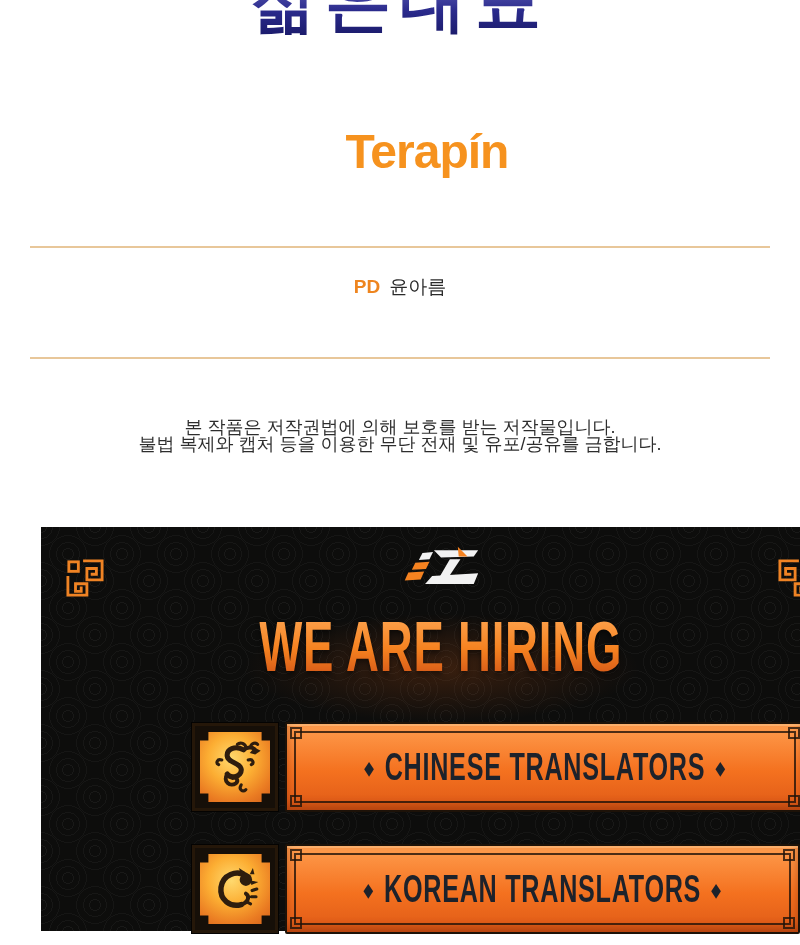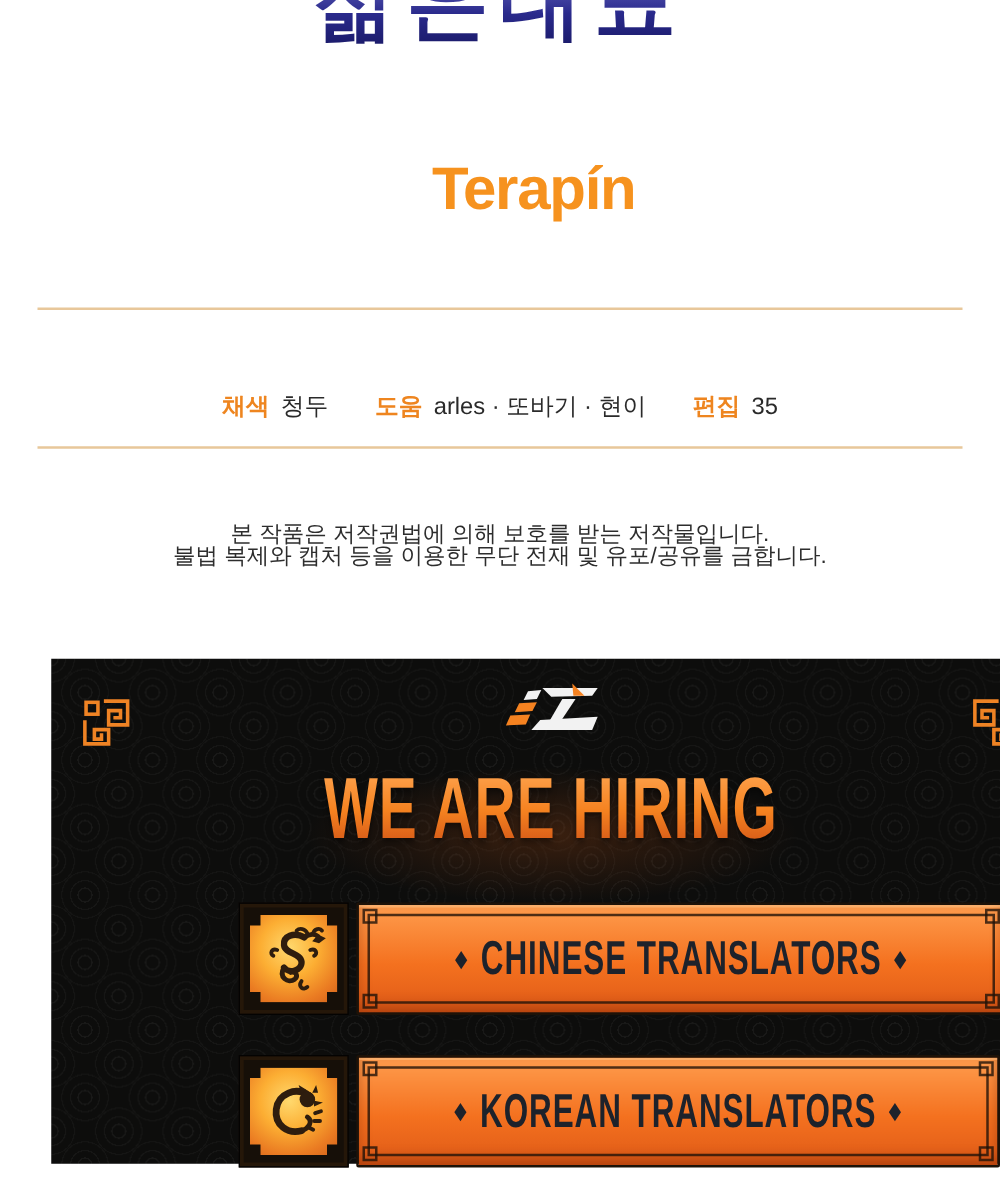--- a/index.html
+++ b/index.html
@@ -80,32 +80,26 @@
 <div class="page">
 
   <div class="series-logo">
     <span>젊은대표</span>
   </div>
 
   <div class="studio-name">Terapín</div>
 
   <div class="divider d1"></div>
 
-
-  <div class="credits-line c2">
+  <div class="credits-line c1">
     <span class="credit-group">
-      <span class="credit-label">채색</span><span class="credit-value">청두</span>
-    </span>
-    <span class="credit-group">
-      <span class="credit-label">도움</span><span class="credit-value">arles · 또바기 · 현이</span>
-    </span>
-    <span class="credit-group">
-      <span class="credit-label">편집</span><span class="credit-value">35</span>
+      <span class="credit-label">PD</span><span class="credit-value">윤아름</span>
     </span>
   </div>
+
 
   <div class="divider d2"></div>
 
   <div class="copyright-line p1">본 작품은 저작권법에 의해 보호를 받는 저작물입니다.</div>
   <div class="copyright-line p2">불법 복제와 캡처 등을 이용한 무단 전재 및 유포/공유를 금합니다.</div>
 
   <div class="dark">
 
     <div class="ornament o-left">
       <svg width="38" height="38" viewBox="0 0 40 40" fill="none" stroke="#ef8324" stroke-width="3">

